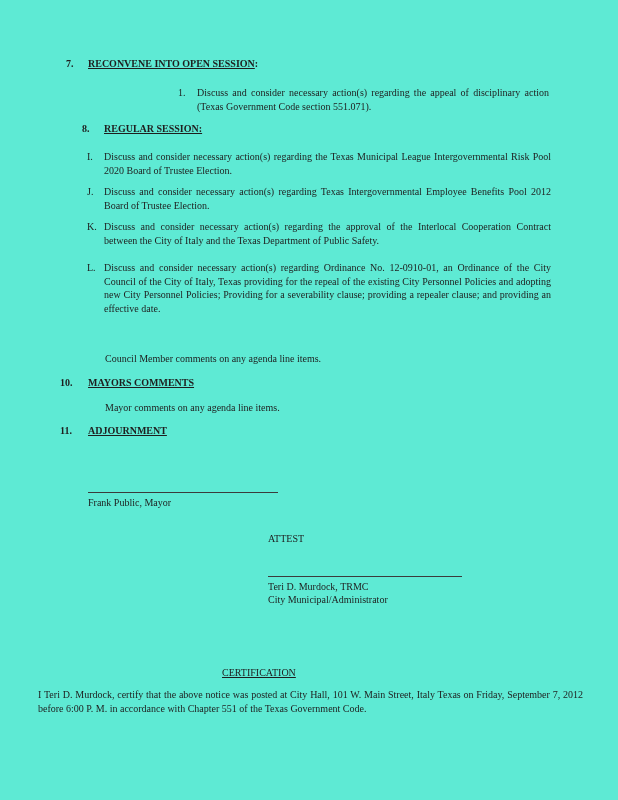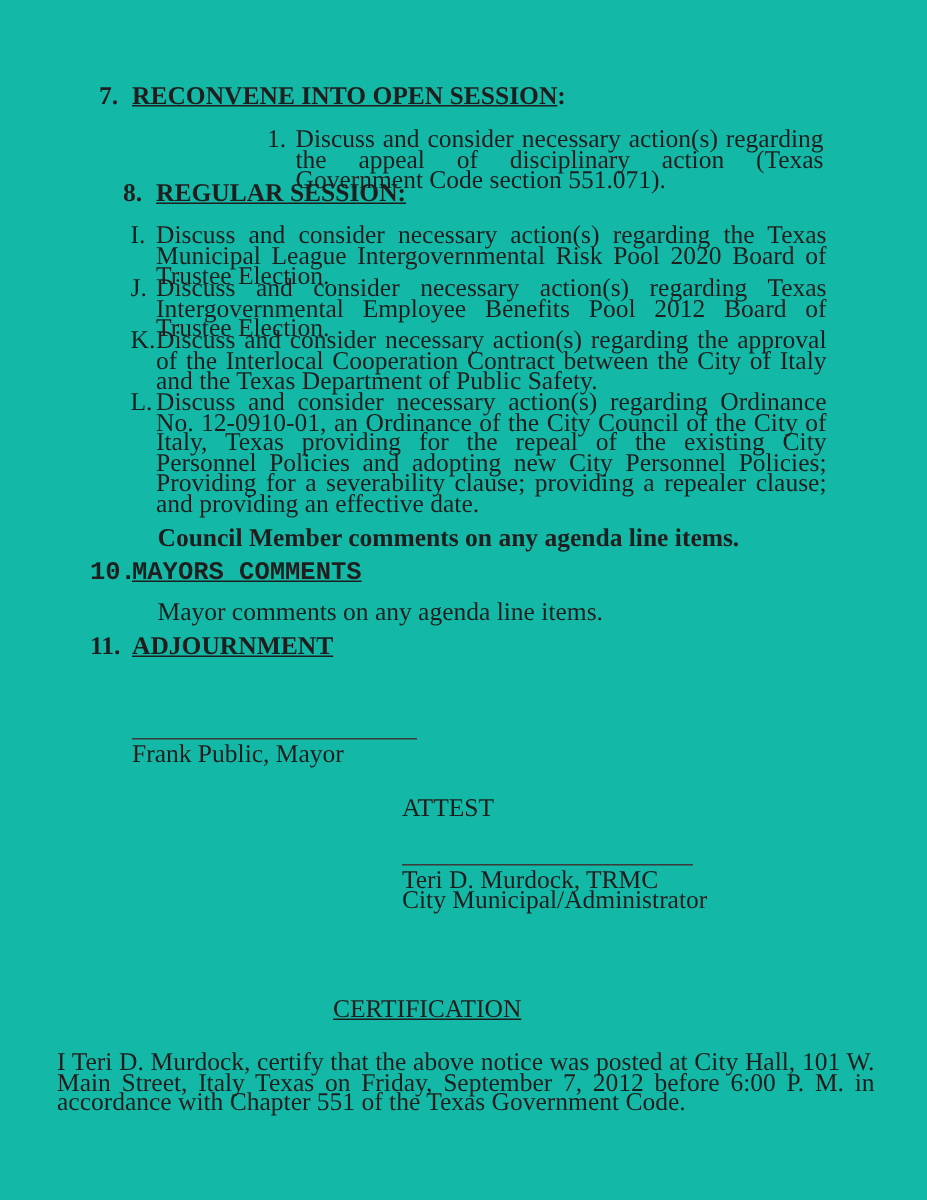--- a/index.html
+++ b/index.html
@@ -1,36 +1,36 @@
 <!DOCTYPE html>
 <html><head>
 <meta charset="utf-8">
 <style>
   html, body { margin: 0; padding: 0; background: #ffffff; }
   .page {
     position: relative;
     width: 618px;
     height: 800px;
-    background: #14b8a6;
+    background: #5eead4;
     font-family: "Liberation Serif", serif;
-    font-size: 17px;
+    font-size: 10px;
     line-height: 13.5px;
     color: #1e1e1e;
     overflow: hidden;
   }
   .abs { position: absolute; }
   .heading { font-weight: bold; white-space: nowrap; }
   .heading .num { display: inline-block; }
   .heading .title { text-decoration: underline; }
   .item { display: flex; }
   .item .marker { flex: 0 0 17px; }
   .item .text { flex: 1; text-align: justify; }
   .subitem .marker { flex: 0 0 19px; }
   .sigline { border-bottom: 1.1px solid #3b3b3b; height: 0; }
-  .para { text-align: justify; margin-top: 13px; }
+  .para { text-align: justify; }
   .underline { text-decoration: underline; }
 </style>
 </head>
 <body>
 
 <div class="page">
 
   <div class="abs heading" style="left:66px; top:57px;">
     <span class="num" style="width:22px;">7.</span><span class="title">RECONVENE INTO OPEN SESSION</span><span>:</span>
   </div>
@@ -57,23 +57,23 @@
   <div class="abs item" style="left:87px; top:220px; width:464px;">
     <span class="marker">K.</span>
     <span class="text">Discuss and consider necessary action(s) regarding the approval of the Interlocal Cooperation Contract between the City of Italy and the Texas Department of Public Safety.</span>
   </div>
 
   <div class="abs item" style="left:87px; top:261px; width:464px;">
     <span class="marker">L.</span>
     <span class="text">Discuss and consider necessary action(s) regarding Ordinance No. 12-0910-01, an Ordinance of the City Council of the City of Italy, Texas providing for the repeal of the existing City Personnel Policies and adopting new City Personnel Policies; Providing for a severability clause; providing a repealer clause; and providing an effective date.</span>
   </div>
 
-  <div class="abs" style="left:105px; top:352px;font-weight:bold;">Council Member comments on any agenda line items.</div>
+  <div class="abs" style="left:105px; top:352px;">Council Member comments on any agenda line items.</div>
 
-  <div class="abs heading" style="left:60px; top:376px;font-family:Liberation Mono, monospace;">
+  <div class="abs heading" style="left:60px; top:376px;">
     <span class="num" style="width:28px;">10.</span><span class="title">MAYORS COMMENTS</span>
   </div>
   <div class="abs" style="left:105px; top:401px;">Mayor comments on any agenda line items.</div>
 
   <div class="abs heading" style="left:60px; top:424px;">
     <span class="num" style="width:28px;">11.</span><span class="title">ADJOURNMENT</span>
   </div>
 
   <div class="abs sigline" style="left:88px; top:492px; width:190px;"></div>
   <div class="abs" style="left:88px; top:496px;">Frank Public, Mayor</div>

